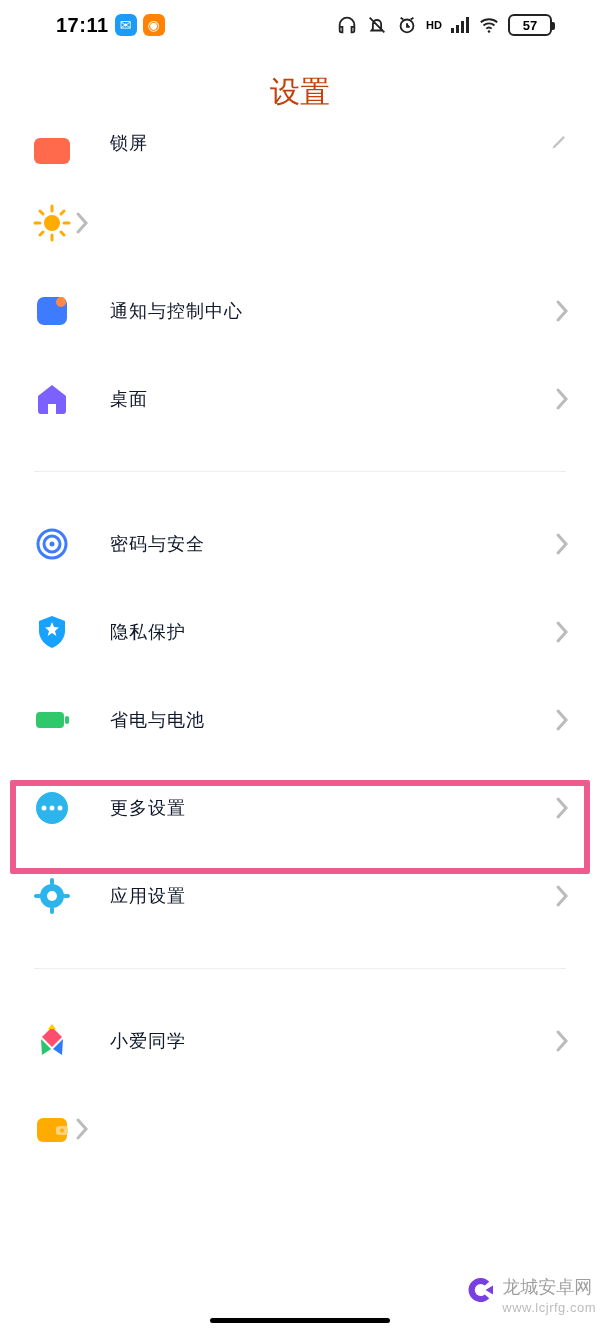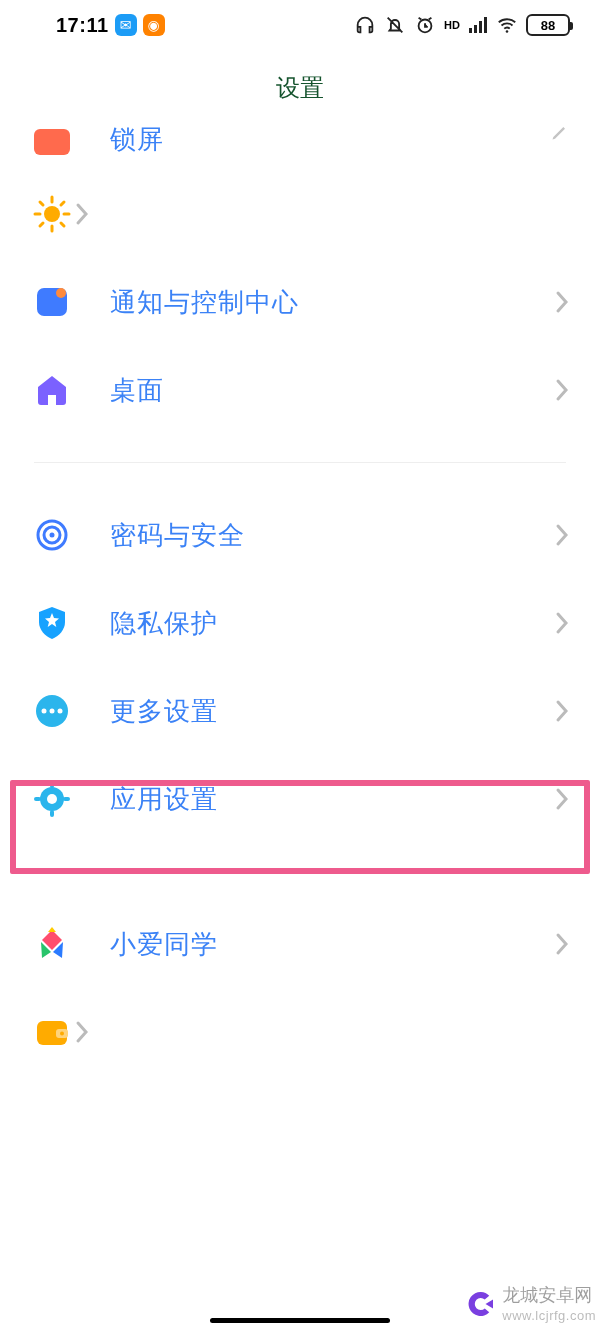--- a/index.html
+++ b/index.html
@@ -9,21 +9,21 @@
       background: #ffffff;
       font-family: -apple-system, "Helvetica Neue", Arial, sans-serif;
       overflow: hidden;
       position: relative;
     }
     .status-bar {
       height: 50px;
       display: flex;
       justify-content: space-between;
       align-items: center;
-      padding: 0 30px 0 56px;
+      padding: 0 48px 0 56px;
       font-size: 20px;
       font-weight: 500;
       color: #000;
       gap: 16px;
     }
     .status-left { display: flex; align-items: center; gap: 6px; }
     .status-right { display: flex; align-items: center; gap: 8px; }
     .status-time { font-weight: 600; letter-spacing: 0.5px; }
     .mini-icon { width: 22px; height: 22px; border-radius: 6px; display: inline-flex; align-items: center; justify-content: center; font-size: 14px; }
     .mini-blue { background: #1c9cf6; color: #fff; }
@@ -33,56 +33,56 @@
       width: 44px; height: 22px; border: 2px solid #222; border-radius: 6px;
       display: flex; align-items: center; justify-content: center;
       font-size: 13px; font-weight: 600; position: relative;
     }
     .battery-box::after {
       content: ""; position: absolute; right: -5px; top: 6px;
       width: 3px; height: 8px; background: #222; border-radius: 0 2px 2px 0;
     }
     .header-title {
       text-align: center;
-      font-size: 24px;
+      font-size: 30px;
       font-weight: 500;
-      color: #14532d;
+      color: #c2410c;
       padding: 22px 0 26px;
     }
     .list { padding: 0 24px; }
     .group-sep { height: 1px; background: #eee; margin: 28px 10px; }
     .item {
       display: flex; align-items: center; height: 88px;
       padding: 0 6px;
     }
     .item.partial { height: 48px; align-items: flex-start; padding-top: 0; margin-top: -8px; }
     .item .ico {
       width: 44px; height: 44px; display: flex; align-items: center; justify-content: center;
       flex-shrink: 0;
     }
     .item .lbl {
-      flex: 1; font-size: 26px; color: #3b82f6; font-weight: 500;
+      flex: 1; font-size: 18px; color: #0f172a; font-weight: 500;
       padding-left: 36px; letter-spacing: 1px;
     }
     .item .chev { color: #bbb; flex-shrink: 0; }
     .item .chev svg { display:block; }
     .edit-chev { color: #c4c4c4; }
     .highlight-frame {
       position: absolute;
       left: 10px; right: 10px;
       border: 6px solid #ee5b8d;
       border-radius: 2px;
       top: 780px; height: 94px;
       pointer-events: none;
     }
     .watermark {
-      position: absolute; right: 4px; bottom: 8px;
+      position: absolute; right: 4px; bottom: 16px;
       text-align: right; color: rgba(0,0,0,0.38);
       font-size: 18px; line-height: 1.35;
-      display: flex; align-items: center; gap: 6px;
+      display: flex; gap: 6px;
     }
     .watermark .wmtxt { display: flex; flex-direction: column; align-items: flex-start; }
     .watermark .wm-sub { font-size: 13px; letter-spacing: 0.5px; color: rgba(0,0,0,0.28); }
     .home-indicator {
       position: absolute; bottom: 10px; left: 50%; transform: translateX(-50%);
       width: 180px; height: 5px; background: #000; border-radius: 3px;
     }
     
     .c-orange { fill:#ffab00; }
     .c-green  { fill:#2fc96c; }
@@ -128,21 +128,21 @@
           <rect x="16" y="2" width="3" height="16" fill="#222"></rect>
         </svg>
     </span>
     <span class="stat-icon">
       <svg width="22" height="22" viewBox="0 0 24 24">
           <path fill="none" stroke="#222" stroke-width="2" d="M3 9a14 14 0 0 1 18 0M6 12.5a9 9 0 0 1 12 0M9 16a4.5 4.5 0 0 1 6 0"></path>
           <circle cx="12" cy="19" r="1.4" fill="#222"></circle>
         </svg>
     </span>
     <span class="battery-box">
-      <span>88</span>
+      <span>57</span>
     </span>
   </div>
 </div>
 
 <div class="header-title">设置</div>
 
 <div class="list">
 
   <div class="item partial">
     <span class="ico">
@@ -239,20 +239,34 @@
         </svg>
     </span>
     <span class="lbl">隐私保护</span>
     <span class="chev">
       <svg width="16" height="26" viewBox="0 0 16 26">
           <path fill="none" stroke="#bbb" stroke-width="3" stroke-linecap="round" d="M4 4l8 9-8 9"></path>
         </svg>
     </span>
   </div>
 
+  <div class="item" style="position:relative;">
+    <span class="ico">
+      <svg width="40" height="40" viewBox="0 0 40 40">
+          <rect x="4" y="12" width="28" height="16" rx="4" class="c-greend"></rect>
+          <rect x="33" y="16" width="4" height="8" rx="2" class="c-greend"></rect>
+        </svg>
+    </span>
+    <span class="lbl">省电与电池</span>
+    <span class="chev">
+      <svg width="16" height="26" viewBox="0 0 16 26">
+          <path fill="none" stroke="#bbb" stroke-width="3" stroke-linecap="round" d="M4 4l8 9-8 9"></path>
+        </svg>
+    </span>
+  </div>
 
   <div class="item">
     <span class="ico">
       <svg width="40" height="40" viewBox="0 0 40 40">
           <circle cx="20" cy="20" r="16" class="c-dots"></circle>
           <circle cx="12" cy="20" r="2.5" fill="#fff"></circle>
           <circle cx="20" cy="20" r="2.5" fill="#fff"></circle>
           <circle cx="28" cy="20" r="2.5" fill="#fff"></circle>
         </svg>
     </span>

